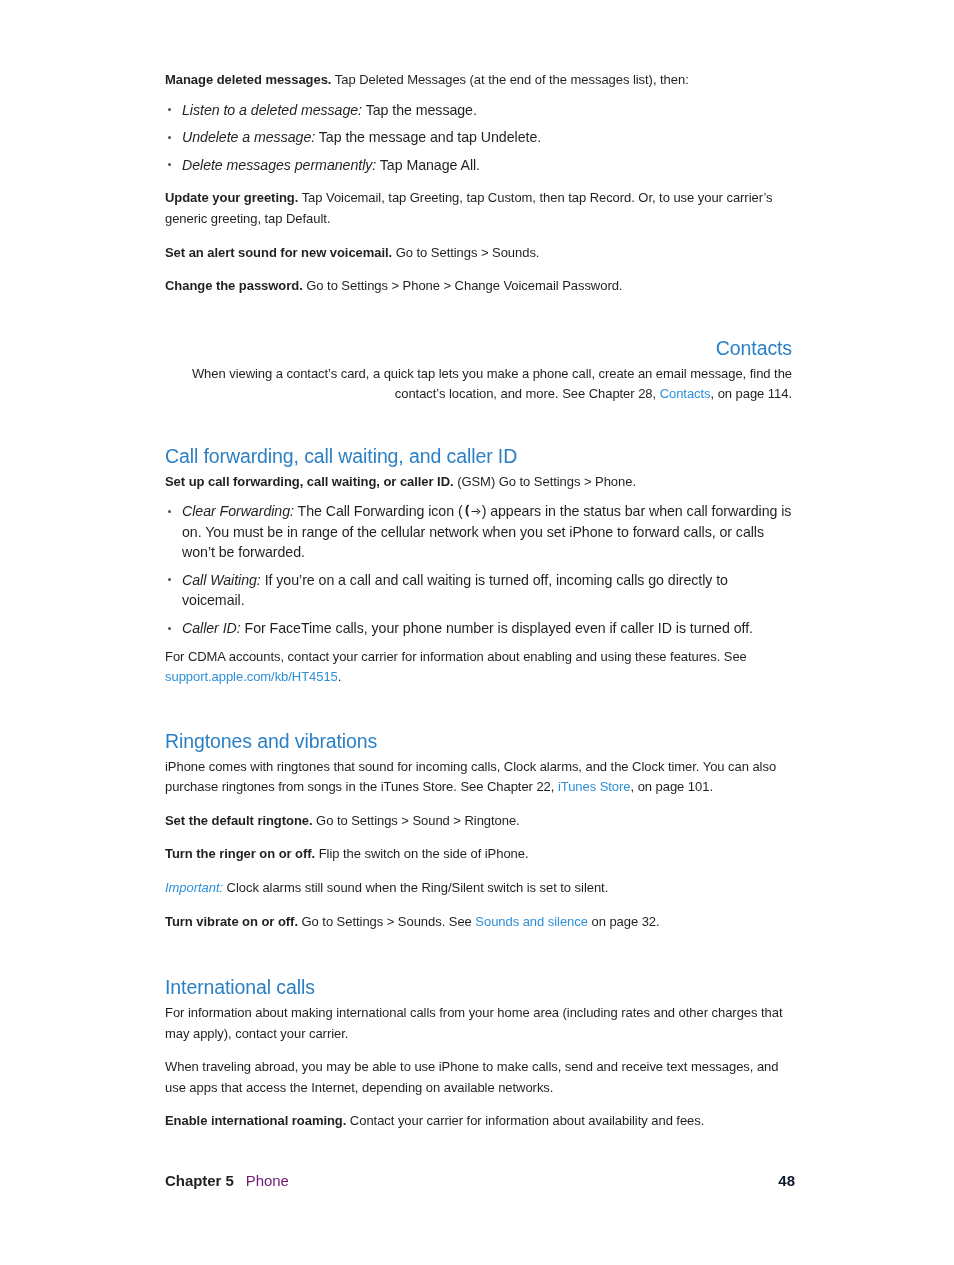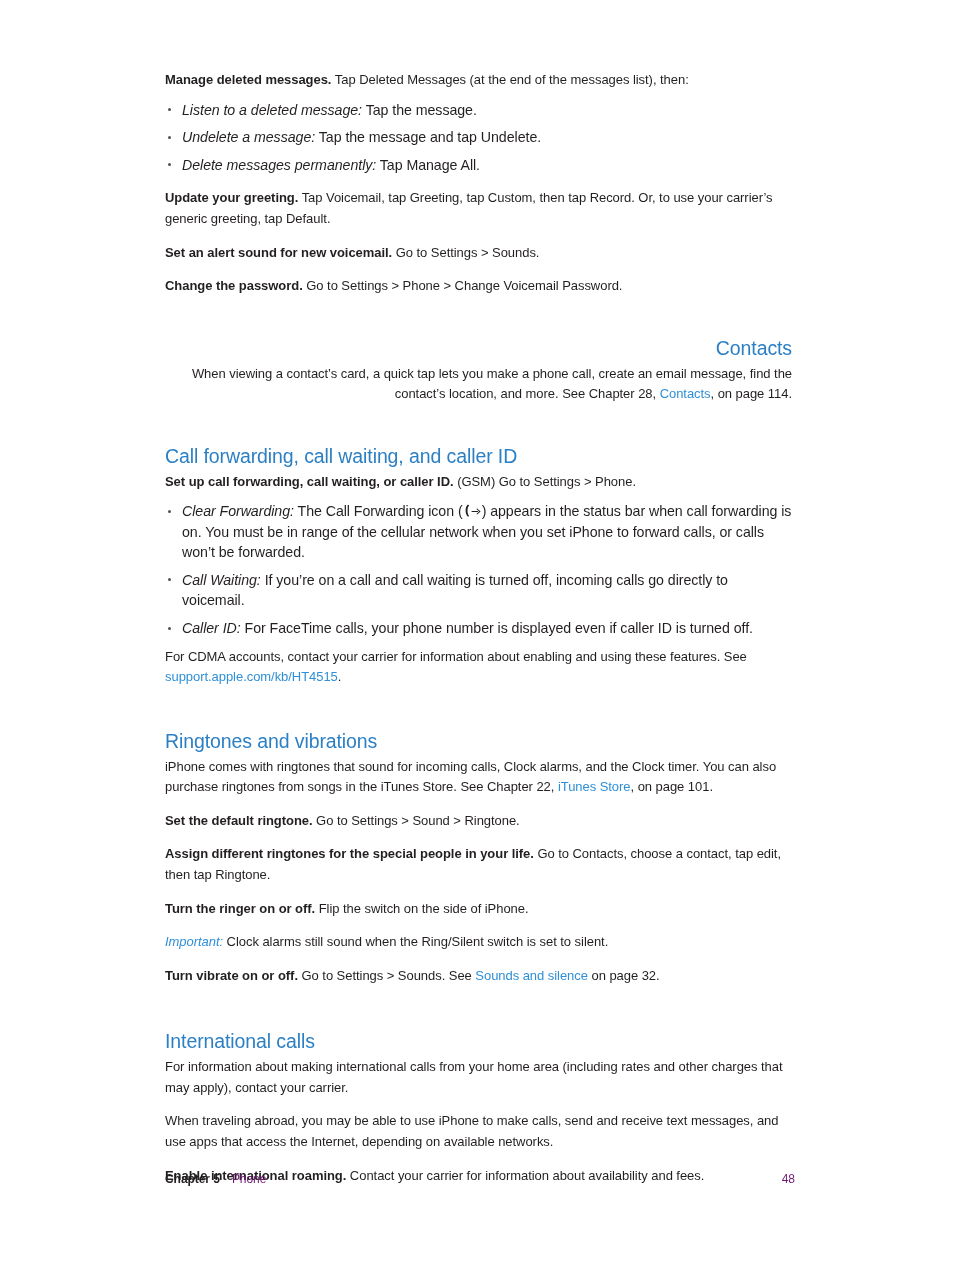--- a/index.html
+++ b/index.html
@@ -90,38 +90,38 @@
     margin: 0 0px;
   }
   .cf-icon svg { display: block; }
 
   
   .footer {
     position: absolute;
     left: 165px;
     top: 1172px;
     width: 630px;
-    font-size: 12px;
+    font-size: 15px;
     display: flex;
     align-items: center;
   }
   .footer .chap {
     font-weight: bold;
     color: #231f20;
     letter-spacing: -0.05px;
   }
   .footer .chapname {
     color: #701a75;
     margin-left: 12px;
     letter-spacing: -0.05px;
   }
   .footer .pageno {
     margin-left: auto;
-    font-weight: normal;
-    color: #701a75;
+    font-weight: bold;
+    color: #0f172a;
   }
 </style>
 </head>
 <body>
 
 <div class="page">
 
   <p class="body"><span class="lead">Manage deleted messages.</span><span> Tap Deleted Messages (at the end of the messages list), then:</span></p>
 
   <ul class="blist">
@@ -164,21 +164,20 @@
     <p class="body tight"><span>For CDMA accounts, contact your carrier for information about enabling and using these features. See </span><a class="lnk" href="#">support.apple.com/kb/HT4515</a><span>.</span></p>
   </div>
 
   <div class="sec-ringtones">
     <h2 class="h2">Ringtones and vibrations</h2>
 
     <p class="body"><span>iPhone comes with ringtones that sound for incoming calls, Clock alarms, and the Clock timer. You can also purchase ringtones from songs in the iTunes Store. See Chapter 22, </span><a class="lnk" href="#">iTunes Store</a><span>, on page 101.</span></p>
 
     <p class="body"><span class="lead">Set the default ringtone.</span><span> Go to Settings &gt; Sound &gt; Ringtone.</span></p>
 
-    <p class="body"><span class="lead">Assign different ringtones for the special people in your life.</span><span> Go to Contacts, choose a contact, tap edit, then tap Ringtone.</span></p>
 
     <p class="body"><span class="lead">Turn the ringer on or off.</span><span> Flip the switch on the side of iPhone.</span></p>
 
     <p class="body"><span class="lead-blue-italic">Important:</span><span> Clock alarms still sound when the Ring/Silent switch is set to silent.</span></p>
 
     <p class="body"><span class="lead">Turn vibrate on or off.</span><span> Go to Settings &gt; Sounds. See </span><a class="lnk" href="#">Sounds and silence</a><span> on page 32.</span></p>
   </div>
 
   <div class="sec-intl">
     <h2 class="h2">International calls</h2>

